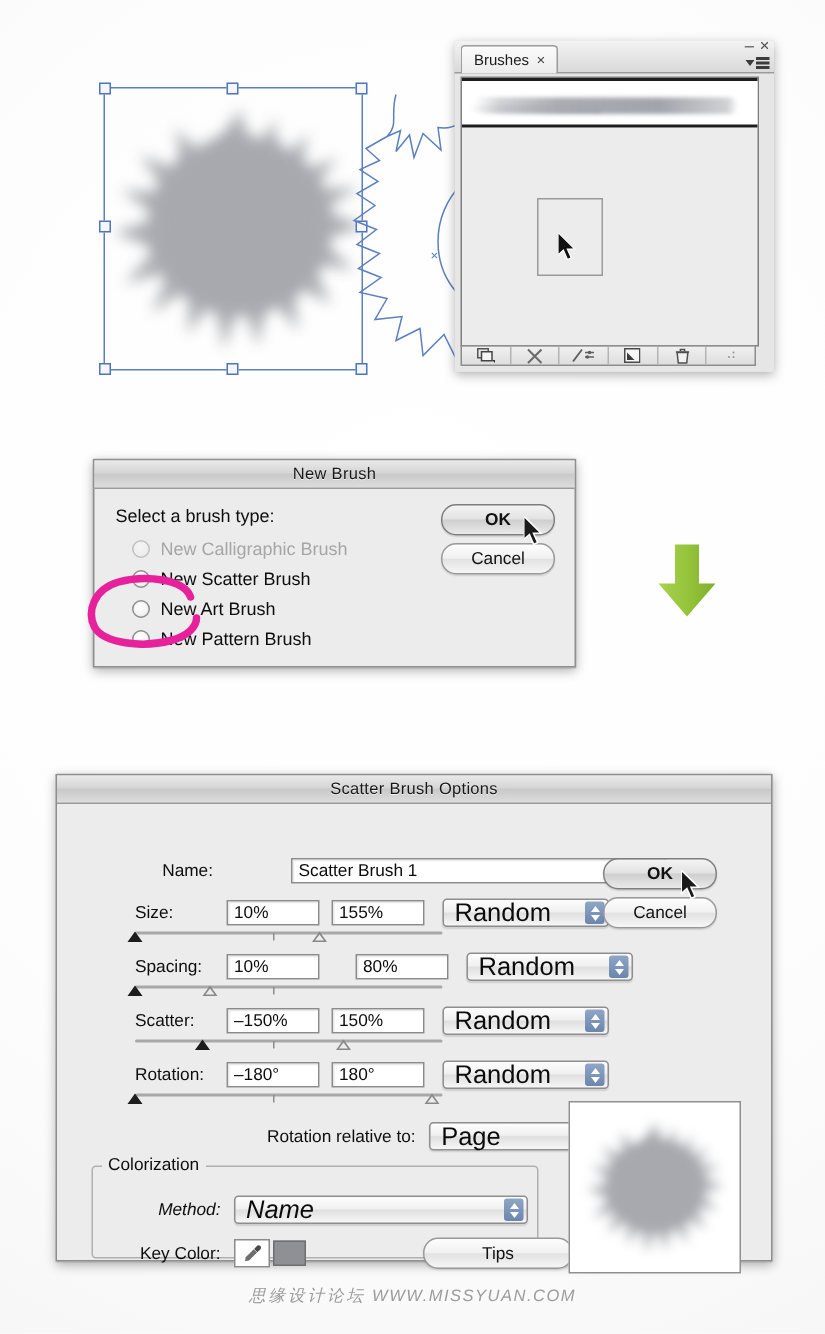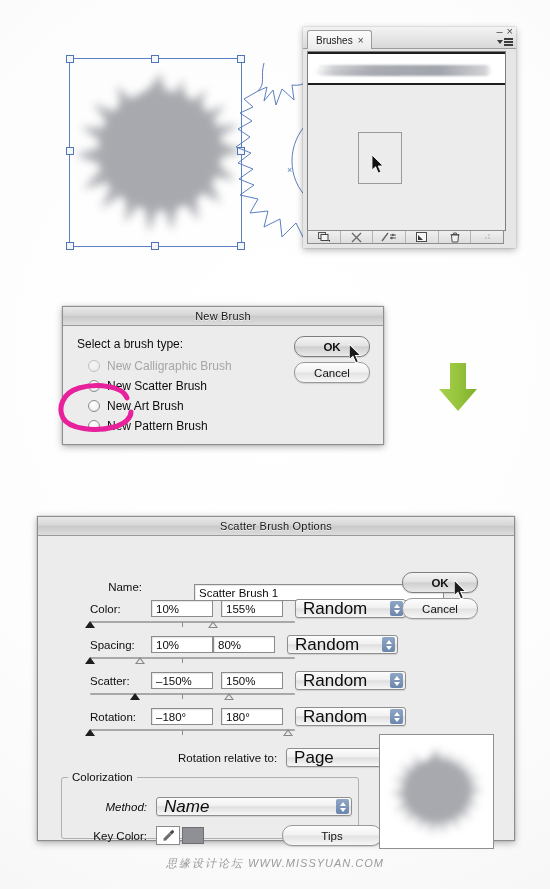--- a/index.html
+++ b/index.html
@@ -352,44 +352,44 @@
   </defs>
   <polygon points="13,2 29,2 29,28 40,28 21,50 2,28 13,28" fill="url(#ga)"></polygon>
 </svg>
 
 <div class="dlg" id="scatter">
   <div class="titlebar">Scatter Brush Options</div>
   <div class="sbody">
 
     <div class="row" style="left:52px;top:36px;gap:43px;">
       <span class="lbl" style="width:52px;text-align:right;">Name:</span>
-      <div class="field" style="width:250px;margin-left:9px;margin-top:12px;">Scatter Brush 1</div>
+      <div class="field" style="width:250px;margin-left:9px;">Scatter Brush 1</div>
     </div>
 
     <div class="row" style="left:52px;top:63px;">
-      <span class="lbl" style="width:52px;">Color:</span>
+      <span class="lbl" style="width:52px;">Size:</span>
       <div class="field" style="width:62px;margin-left:9px;">10%</div>
       <div class="field" style="width:62px;margin-left:8px;">155%</div>
       <div class="popup" style="width:111px;margin-left:12px;">
         <span>Random</span>
         <span class="stepper">
             <i class="up"></i>
             <i class="dn"></i>
           </span>
       </div>
     </div>
     <div class="track" style="left:52px;top:85px;width:205px;"></div>
     <div class="tick" style="left:144px;top:86px;"></div>
     <div class="tri-f" style="left:47px;top:85px;"></div>
     <div class="tri-o" style="left:170px;top:85px;"></div>
 
     <div class="row" style="left:52px;top:99px;">
       <span class="lbl" style="width:52px;">Spacing:</span>
       <div class="field" style="width:62px;margin-left:9px;">10%</div>
-      <div class="field" style="width:62px;margin-left:0;">80%</div>
+      <div class="field" style="width:62px;margin-left:24px;">80%</div>
       <div class="popup" style="width:111px;margin-left:12px;">
         <span>Random</span>
         <span class="stepper">
             <i class="up"></i>
             <i class="dn"></i>
           </span>
       </div>
     </div>
     <div class="track" style="left:52px;top:121px;width:205px;"></div>
     <div class="tick" style="left:144px;top:122px;"></div>

